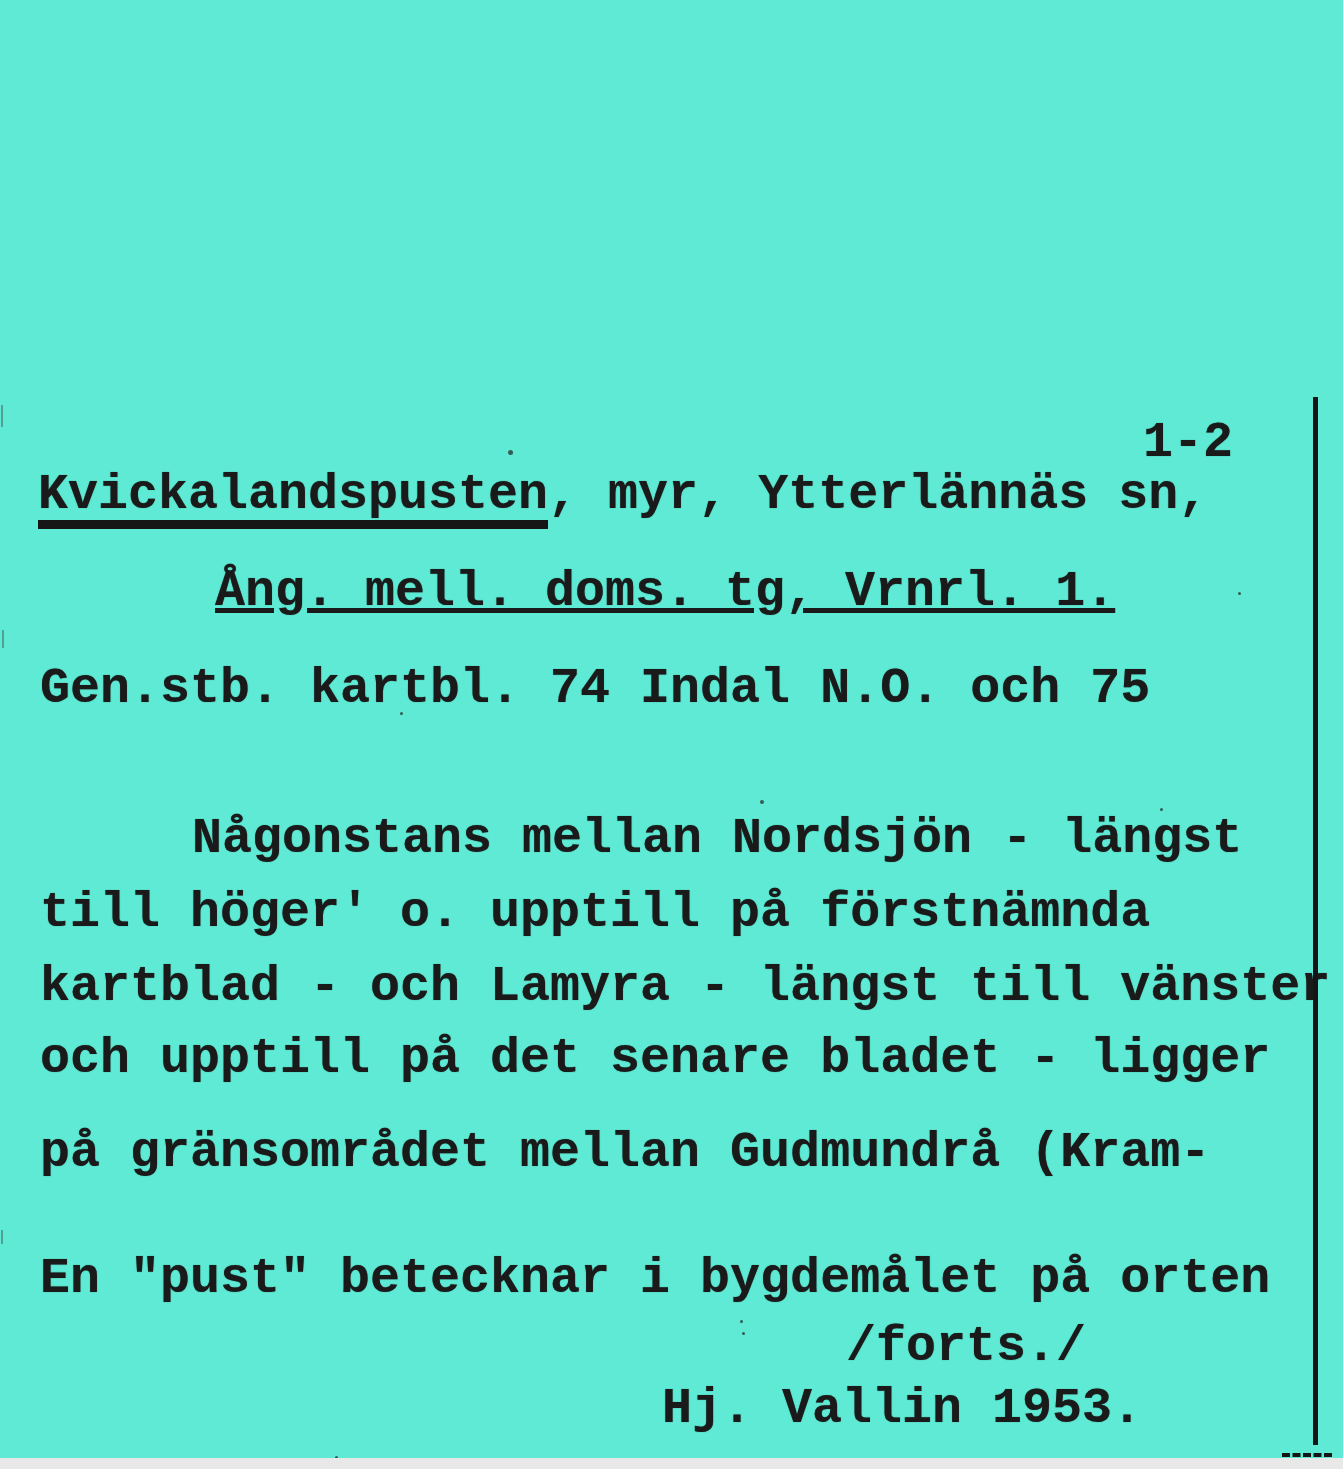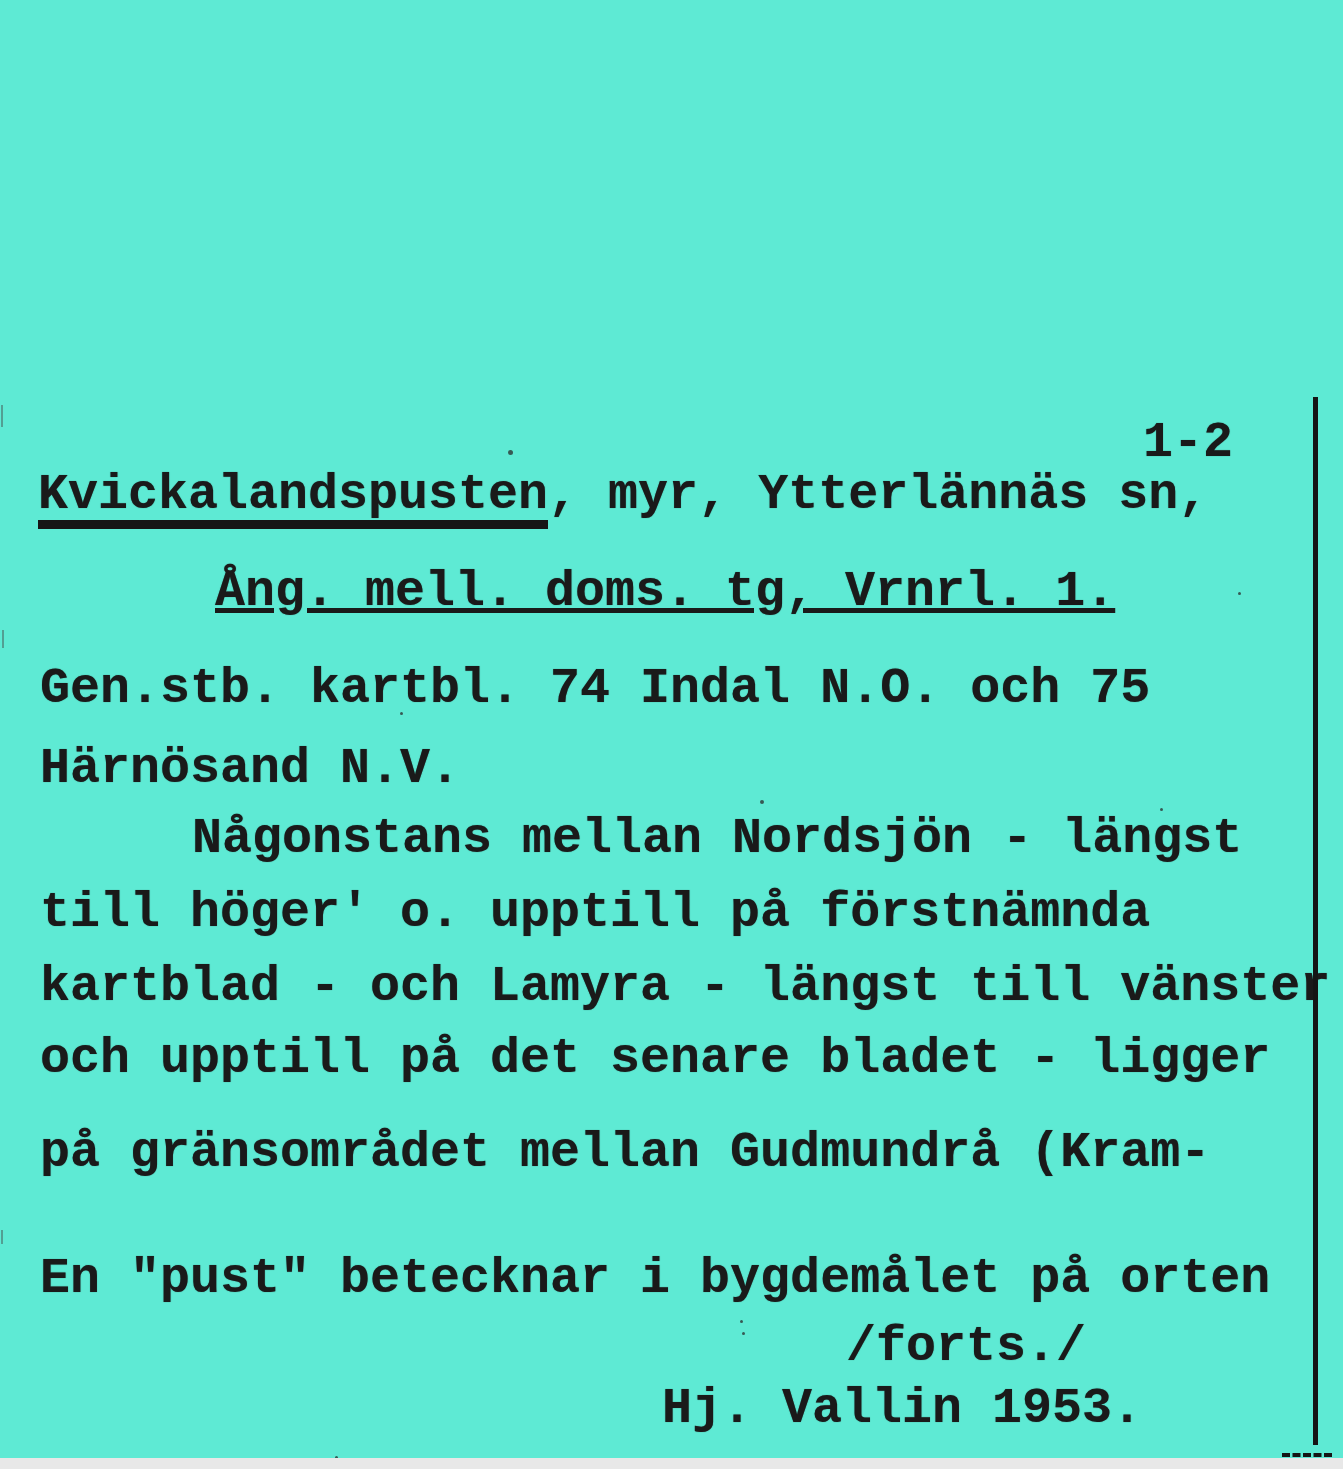--- a/index.html
+++ b/index.html
@@ -70,21 +70,20 @@
 <div class="page">
 
   <div class="line page-number">1-2</div>
 
   <div class="line heading-line"><span class="u">Kvickalandspusten</span><span>, myr, Ytterlännäs sn,</span></div>
 
   <div class="line district-line">Ång. mell. doms. tg, Vrnrl. 1.</div>
 
   <div class="line mapref-1">Gen.stb. kartbl. 74 Indal N.O. och 75</div>
 
-  <div class="line mapref-2">Härnösand N.V.</div>
 
   <div class="line body-2">till höger' o. upptill på förstnämnda</div>
 
   <div class="line body-1">Någonstans mellan Nordsjön - längst</div>
 
   <div class="line body-3">kartblad - och Lamyra - längst till vänster</div>
 
   <div class="line body-4">och upptill på det senare bladet - ligger</div>
 
   <div class="line body-5">på gränsområdet mellan Gudmundrå (Kram-</div>

